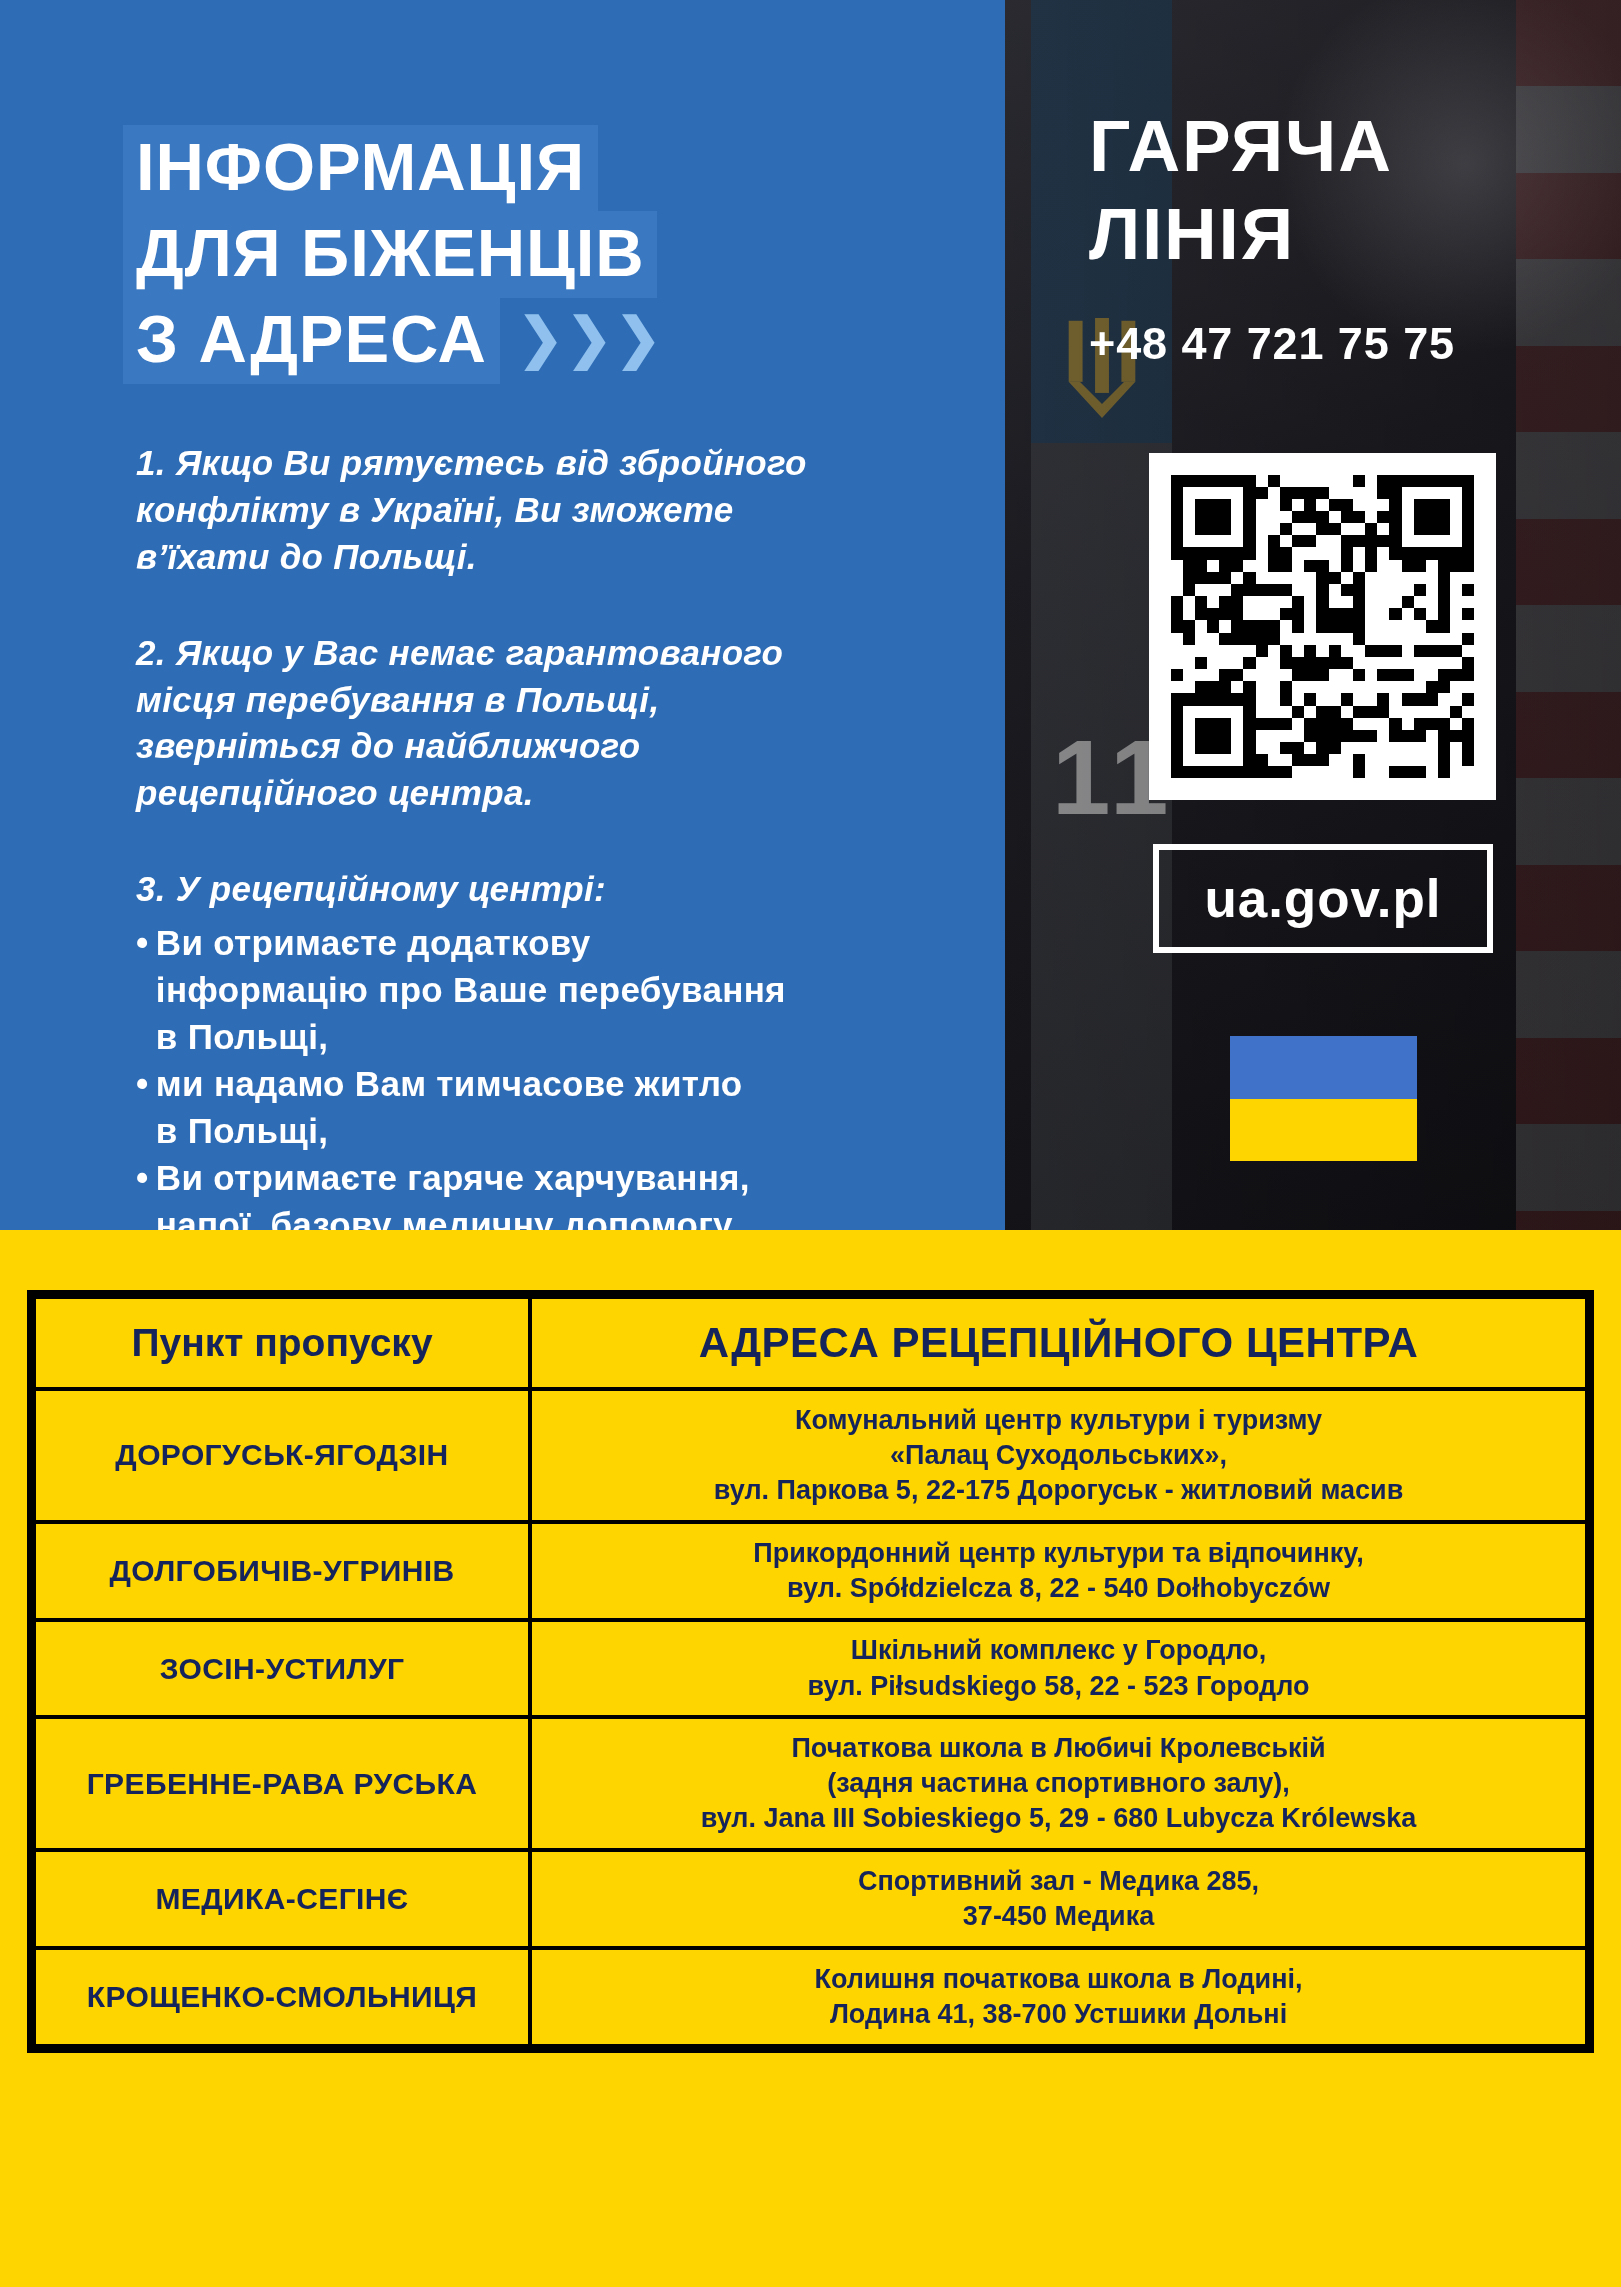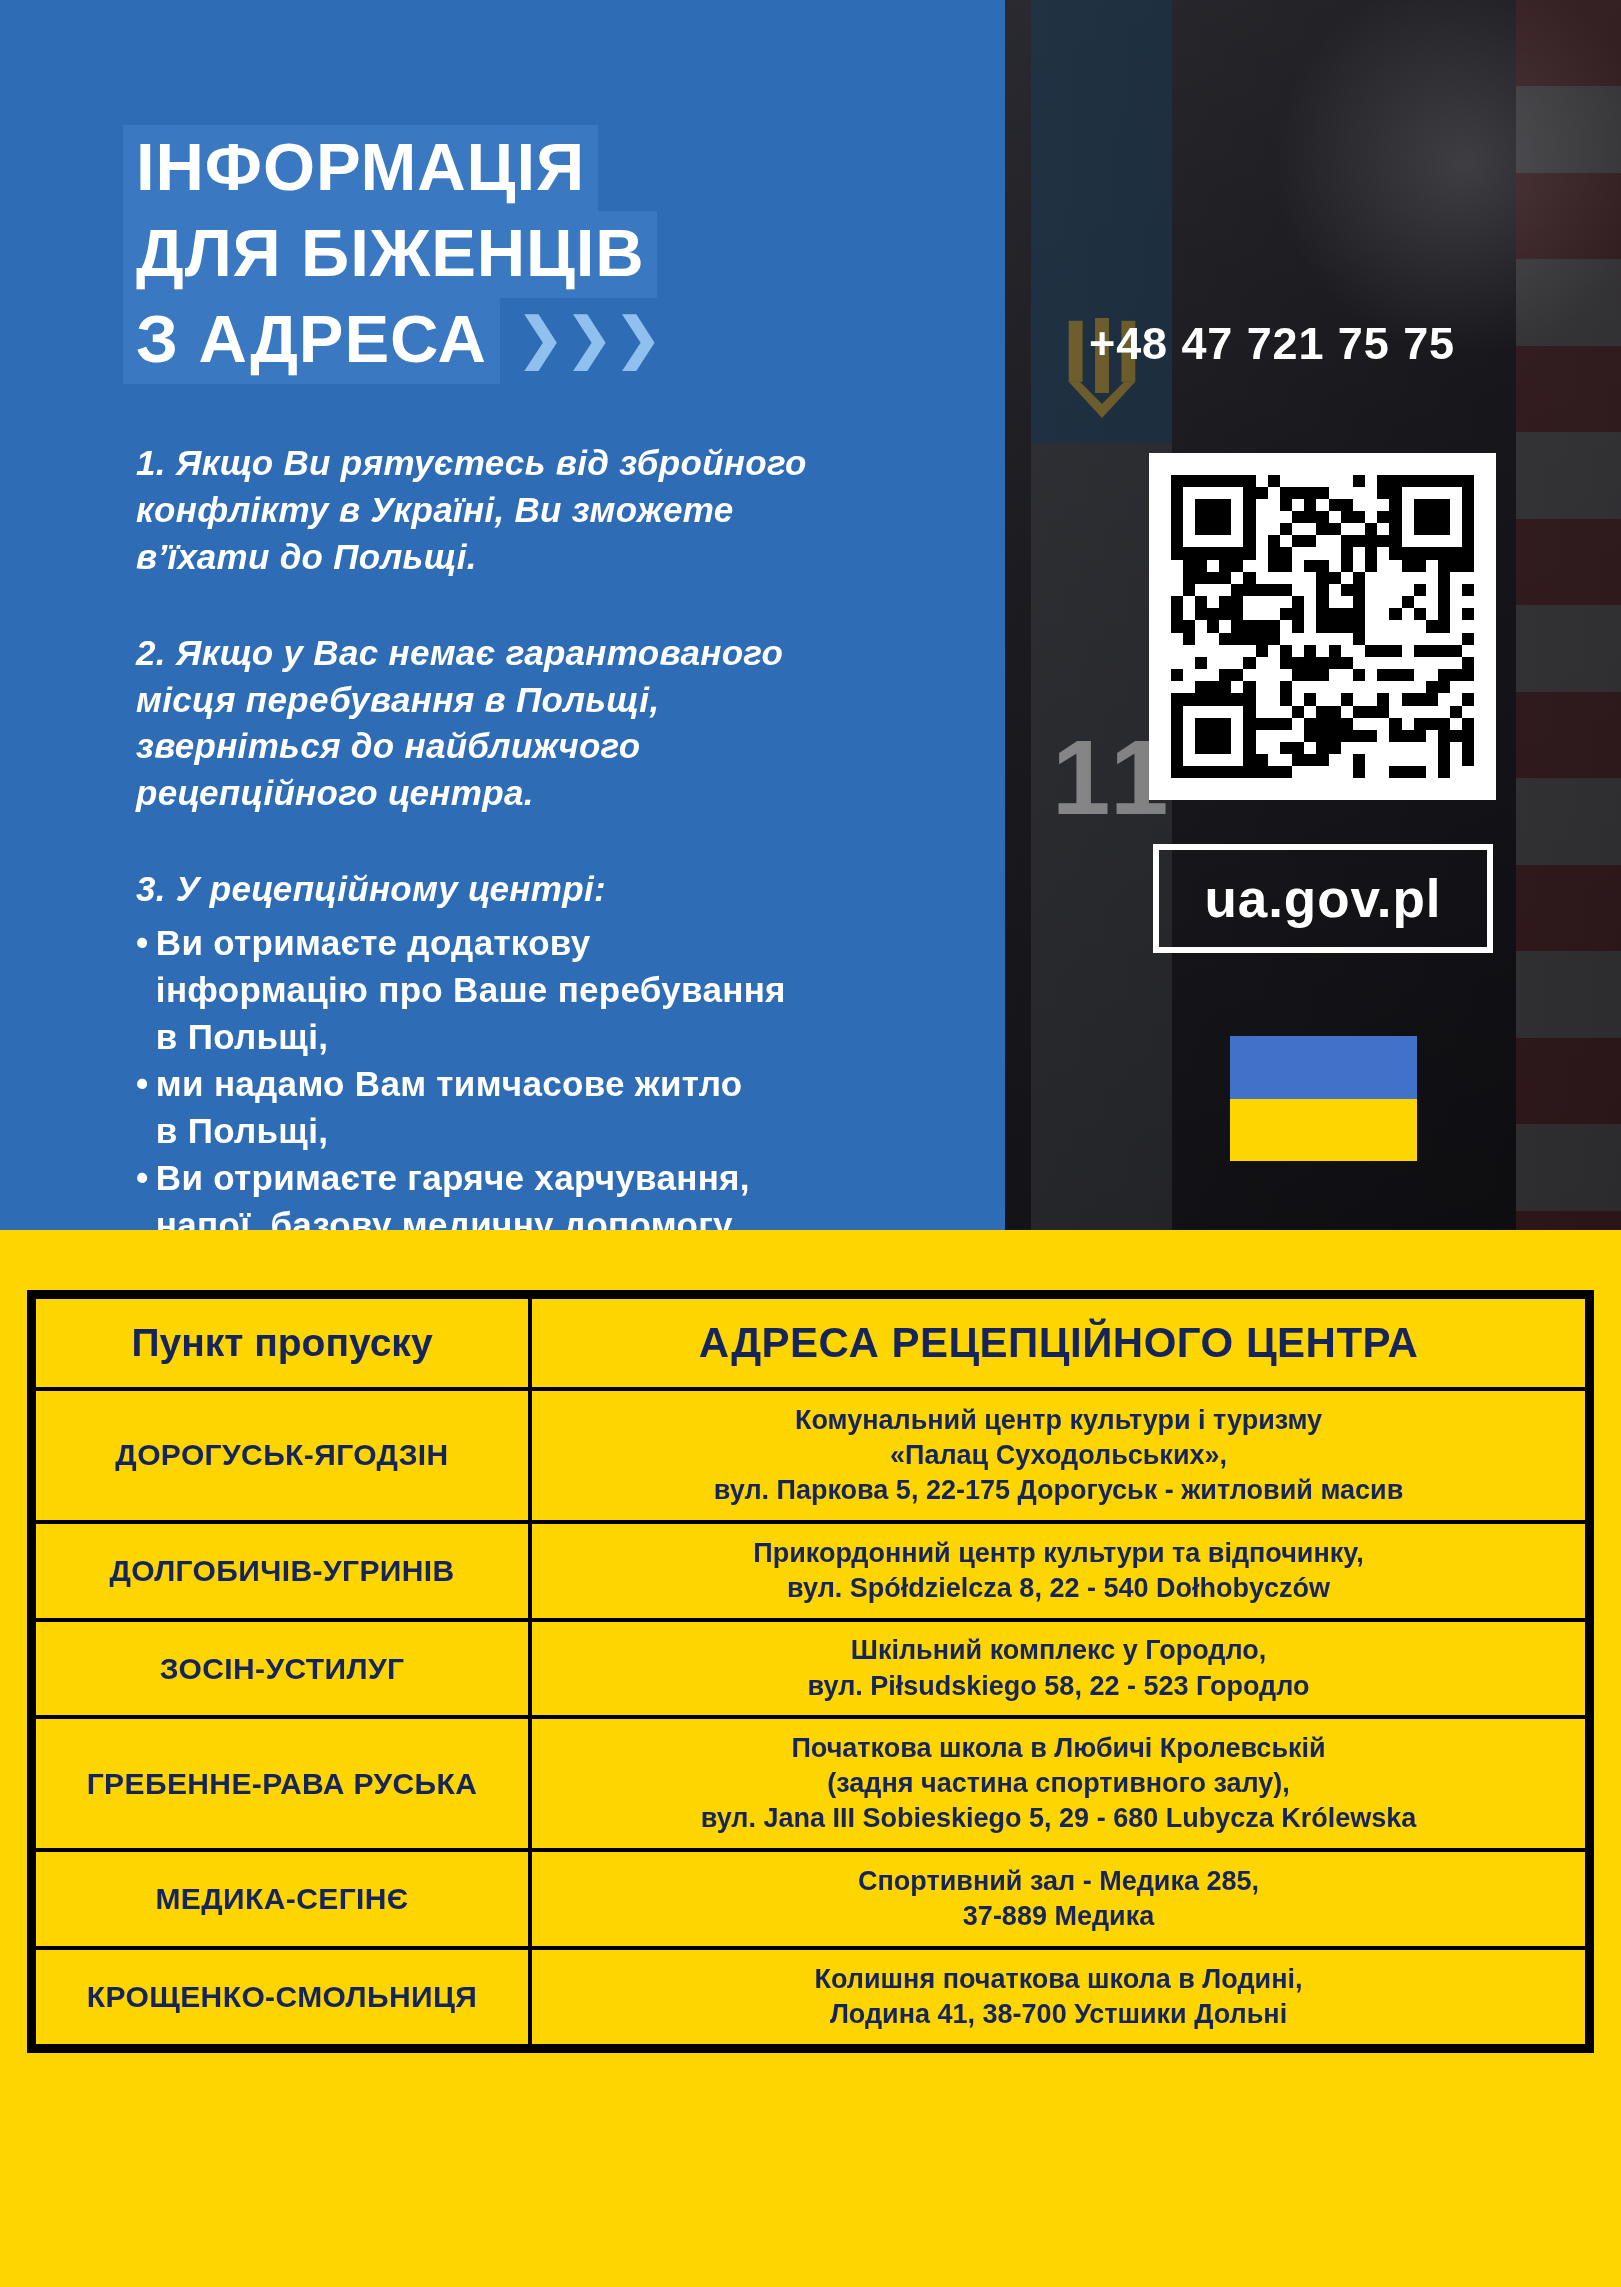--- a/index.html
+++ b/index.html
@@ -127,20 +127,24 @@
           <rect x="25" y="0" width="10" height="54"></rect>
           <rect x="44" y="2" width="10" height="44"></rect>
           <path d="M6 46 L30 72 L54 46 L46 46 L30 62 L14 46 Z"></path>
         </g>
       </svg>
       <div class="post-number">11</div>
       <div class="barrier-stripes"></div>
       <div class="photo-shade"></div>
 
       <div class="hotline">
+        <div class="hot-title">
+          <span>ГАРЯЧА</span><br>
+          <span>ЛІНІЯ</span>
+        </div>
         <div class="phone">+48 47 721 75 75</div>
         <div class="qr-box">
           <div class="qr-grid">
               <i style="grid-row:1;grid-column:1"></i>
               <i style="grid-row:1;grid-column:2"></i>
               <i style="grid-row:1;grid-column:3"></i>
               <i style="grid-row:1;grid-column:4"></i>
               <i style="grid-row:1;grid-column:5"></i>
               <i style="grid-row:1;grid-column:6"></i>
               <i style="grid-row:1;grid-column:7"></i>
@@ -492,21 +496,21 @@
         </tr>
         <tr>
           <td class="point">ГРЕБЕННЕ-РАВА РУСЬКА</td>
           <td class="addr">Початкова школа в Любичі Кролевській
 (задня частина спортивного залу),
 вул. Jana III Sobieskiego 5, 29 - 680 Lubycza Królewska</td>
         </tr>
         <tr>
           <td class="point">МЕДИКА-СЕГІНЄ</td>
           <td class="addr">Спортивний зал - Медика 285,
-37-889 Медика</td>
+37-450 Медика</td>
         </tr>
         <tr>
           <td class="point">КРОЩЕНКО-СМОЛЬНИЦЯ</td>
           <td class="addr">Колишня початкова школа в Лодині,
 Лодина 41, 38-700 Устшики Дольні</td>
         </tr>
       </tbody>
     </table>
   </div>
 

